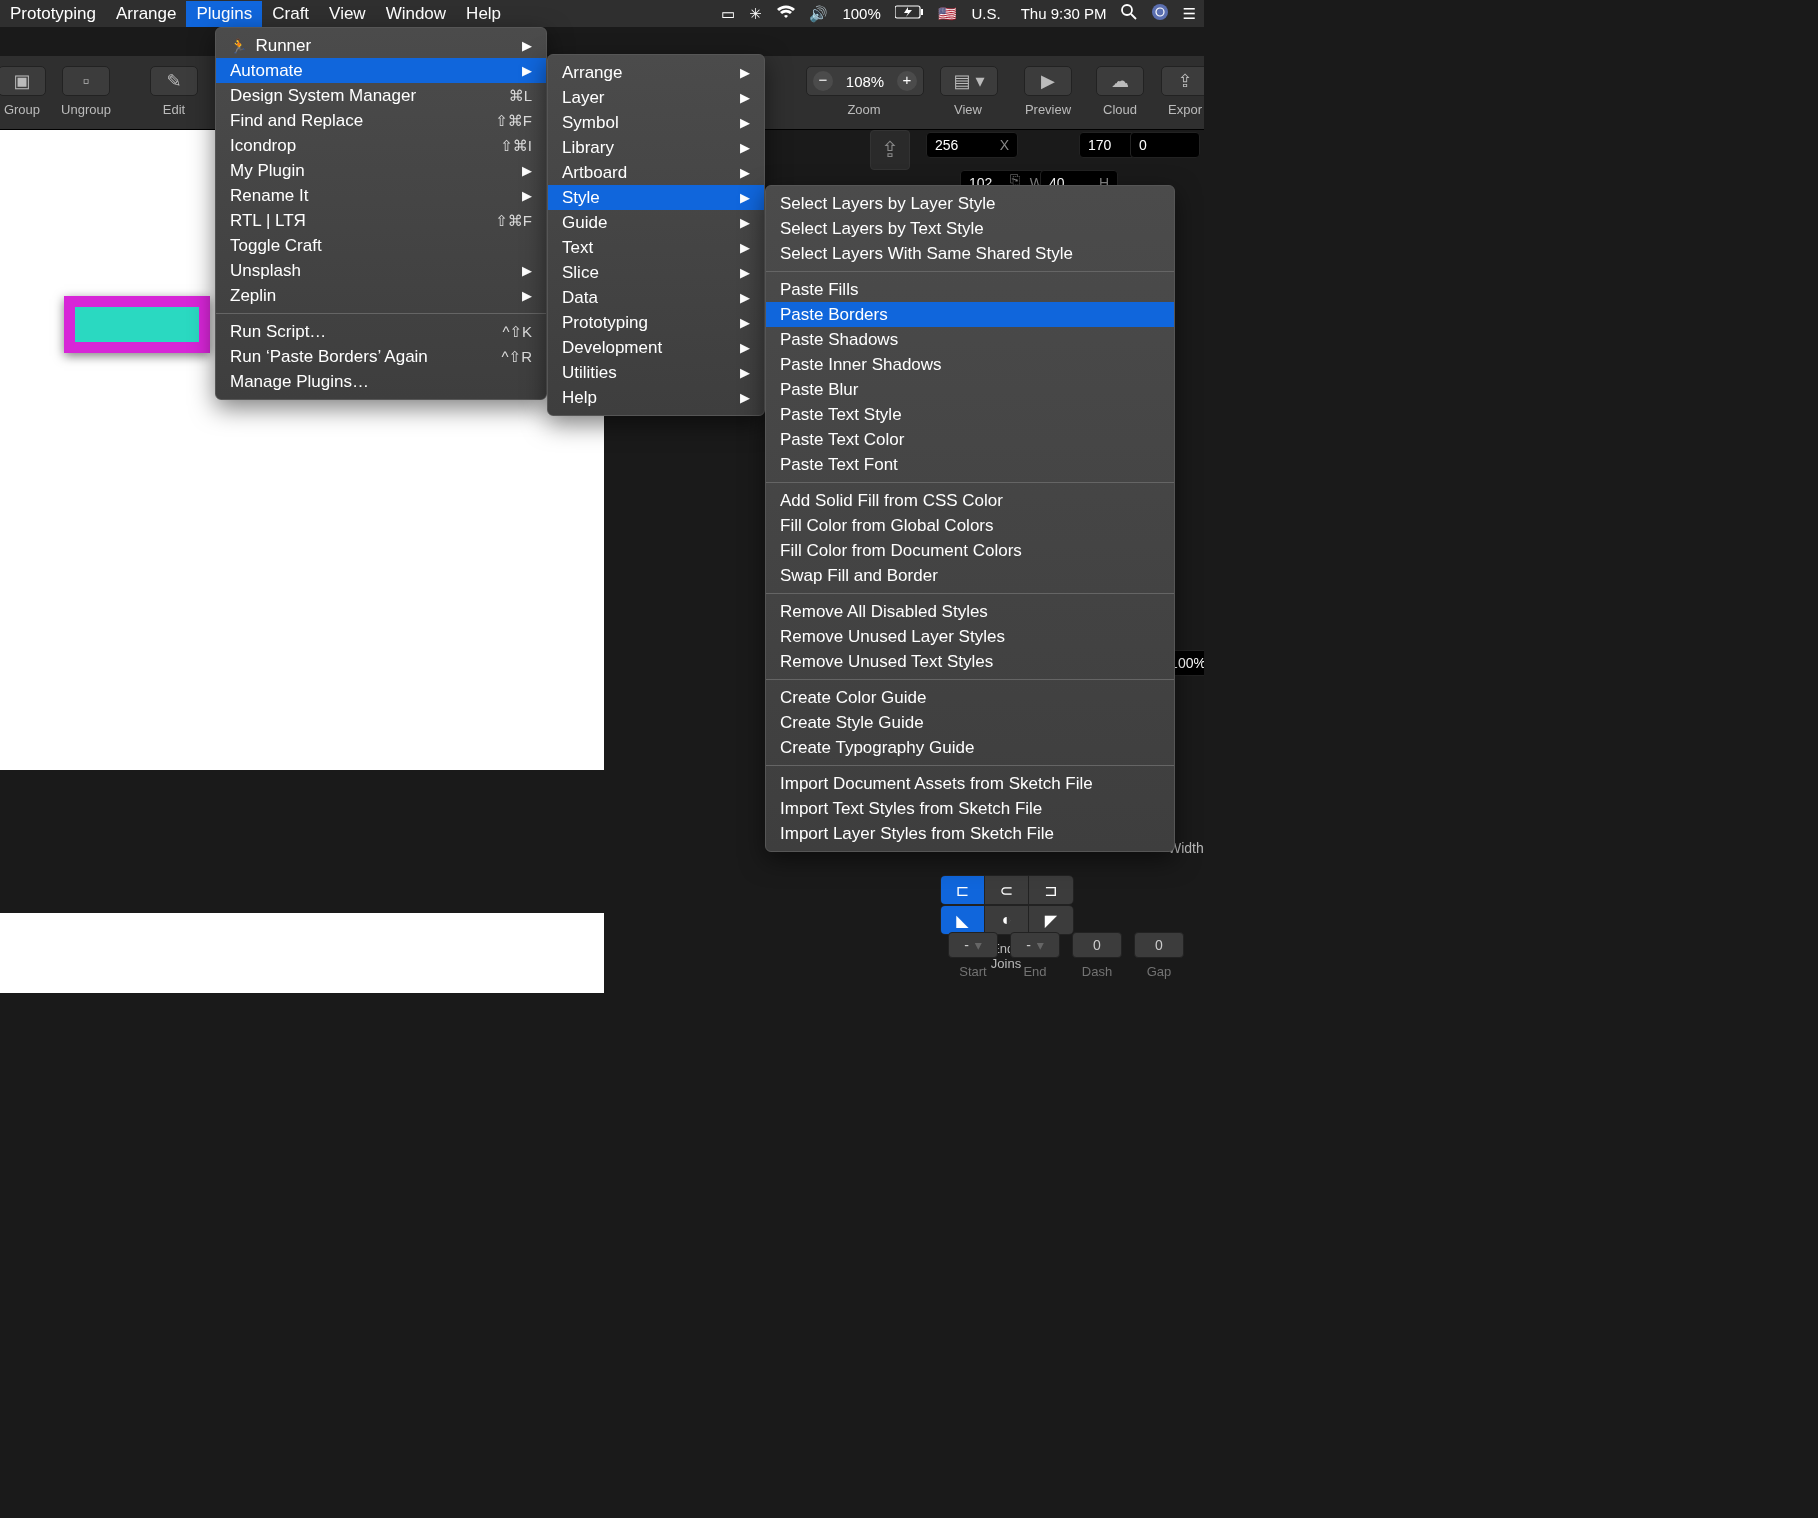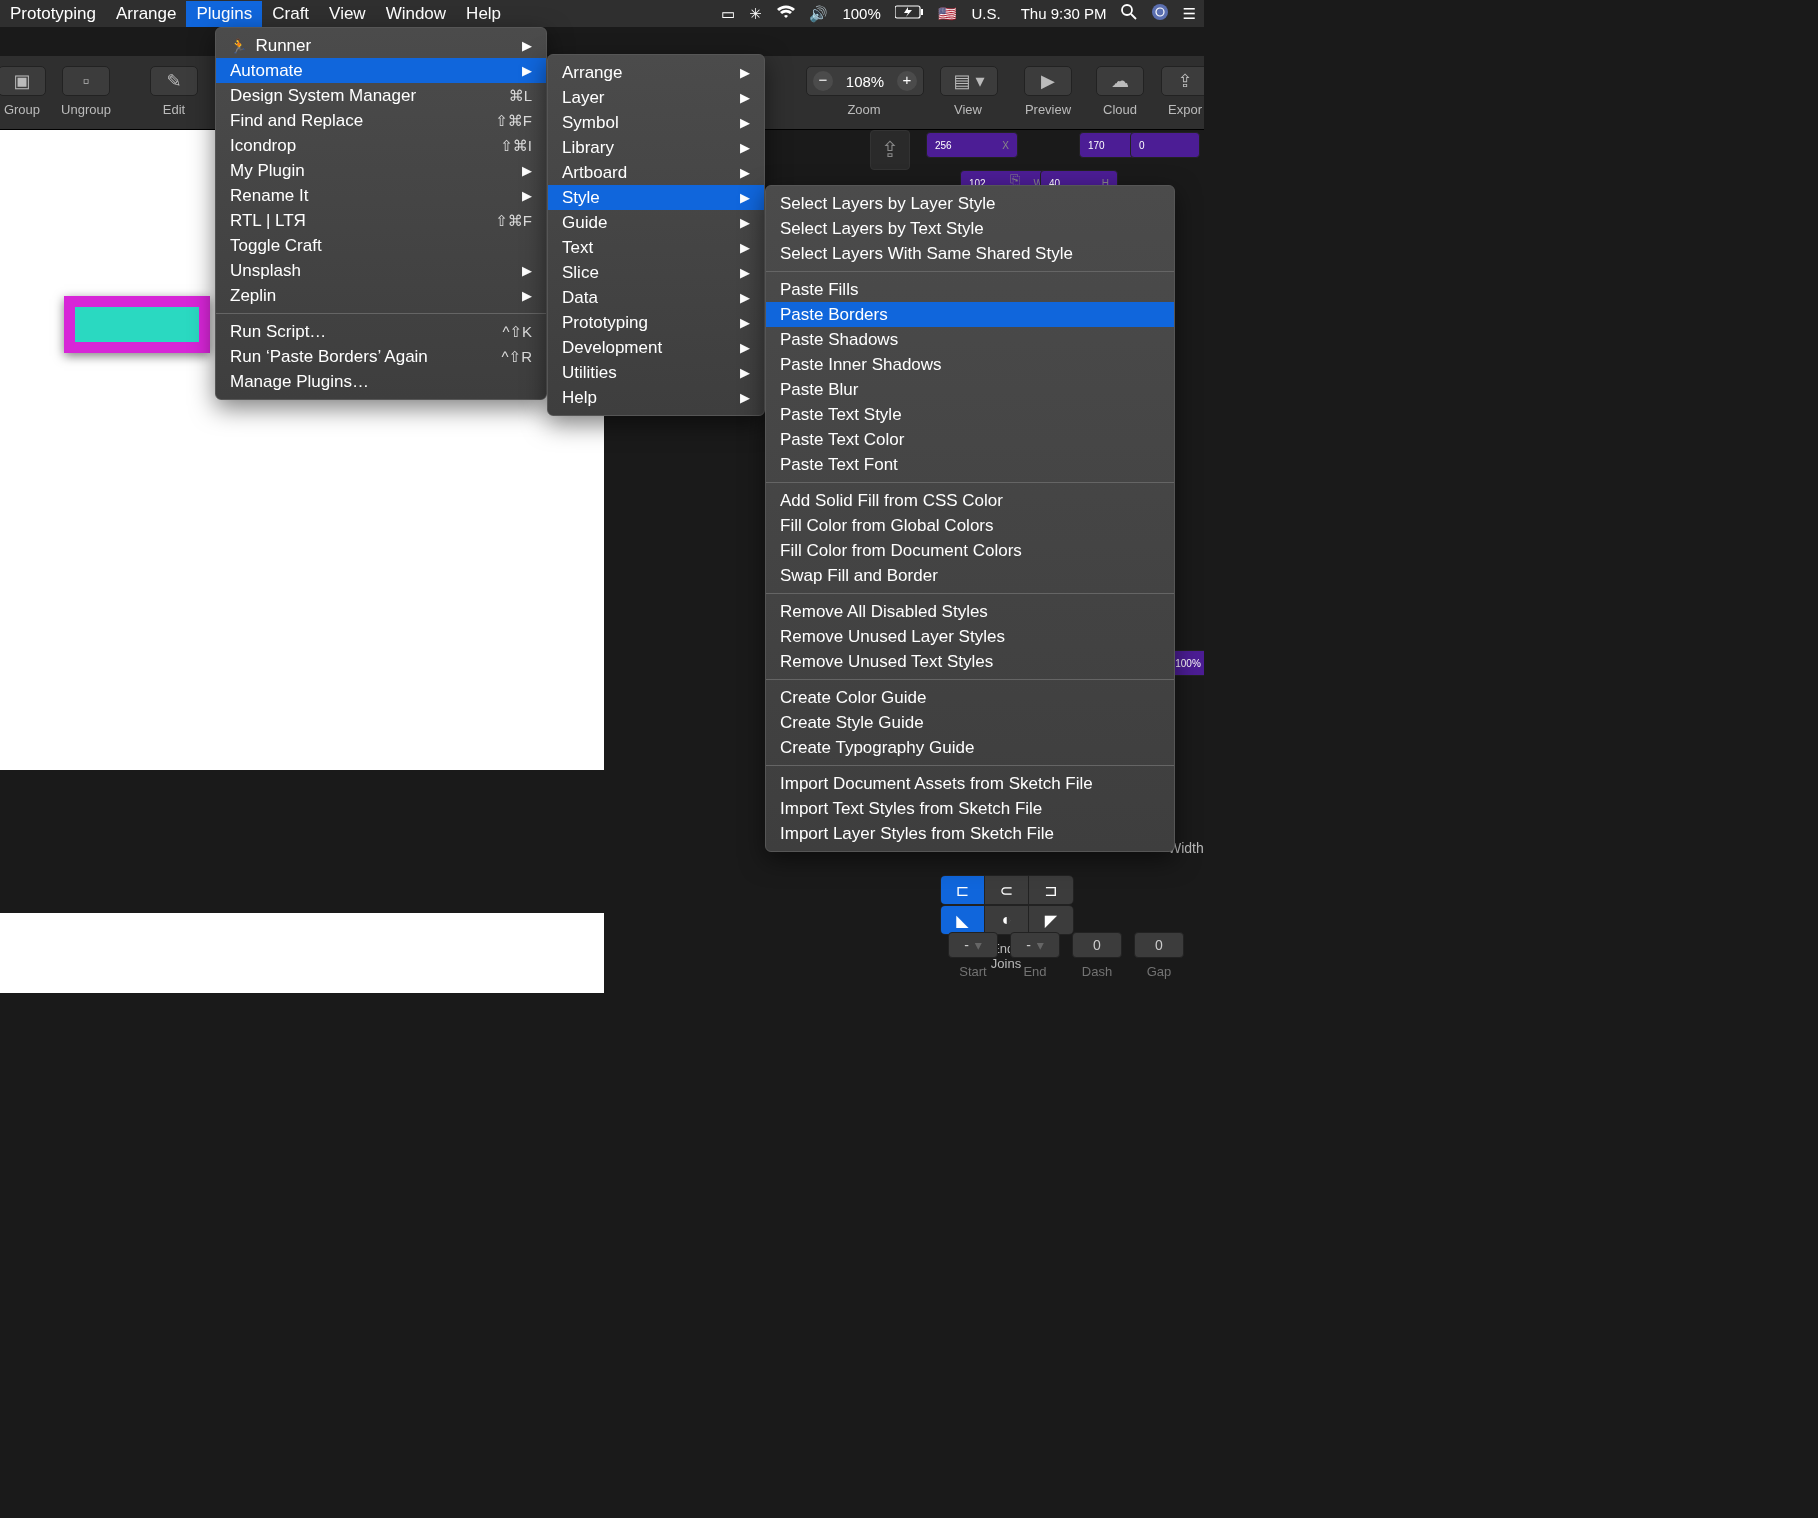--- a/index.html
+++ b/index.html
@@ -39,21 +39,21 @@
     .toolbar .zoom-box { position: absolute; left: 806px; top: 10px; width: 118px; height: 30px; background: #3c3c3c; border: 1px solid #222; border-radius: 5px; display: flex; align-items: center; justify-content: space-between; padding: 0 6px; font-size: 15px; }
     .toolbar .zoom-box .pm { width: 20px; height: 20px; border-radius: 50%; background: #4b4b4b; text-align: center; line-height: 18px; }
 
     
     .canvas { position: absolute; top: 130px; left: 0; background: #fff; width: 604px; height: 640px; }
     .rect-outer { position: absolute; left: 64px; top: 166px; width: 146px; height: 57px; background: #d726d7; box-shadow: 0 3px 10px rgba(0,0,0,.5); }
     .rect-inner { position: absolute; left: 11px; top: 11px; right: 11px; bottom: 11px; background: #2ad9c1; }
     .canvas2 { position: absolute; top: 913px; left: 0; background: #fff; width: 604px; height: 200px; }
 
     
-    .field { position: absolute; background: #4c1d95; border: 1px solid #222; border-radius: 4px; font-size: 10px; display: flex; align-items: center; padding: 0 8px; height: 26px; }
+    .field { position: absolute; background: #000000; border: 1px solid #222; border-radius: 4px; font-size: 14px; display: flex; align-items: center; padding: 0 8px; height: 26px; }
     .field .suf { color: #888; margin-left: auto; }
 
     .share-ico { position: absolute; left: 870px; top: 130px; width: 40px; height: 40px; display: flex; align-items: center; justify-content: center; color: #888; font-size: 22px; border: 1px solid #333; border-radius: 4px; background: #2a2a2a; }
 
     .ends-area { position: absolute; left: 940px; top: 875px; right: 0; }
     .ends-area .seg { display: inline-flex; border: 1px solid #222; border-radius: 5px; overflow: hidden; margin-right: 58px; vertical-align: top; }
     .ends-area .seg .s { width: 44px; height: 28px; background: #3c3c3c; display: flex; align-items: center; justify-content: center; border-right: 1px solid #222; }
     .ends-area .seg .s:last-child { border-right: none; }
     .ends-area .seg .s.sel { background: #1066dc; }
     .ends-area .labrow { margin-top: 6px; font-size: 13px; color: #bbb; }

